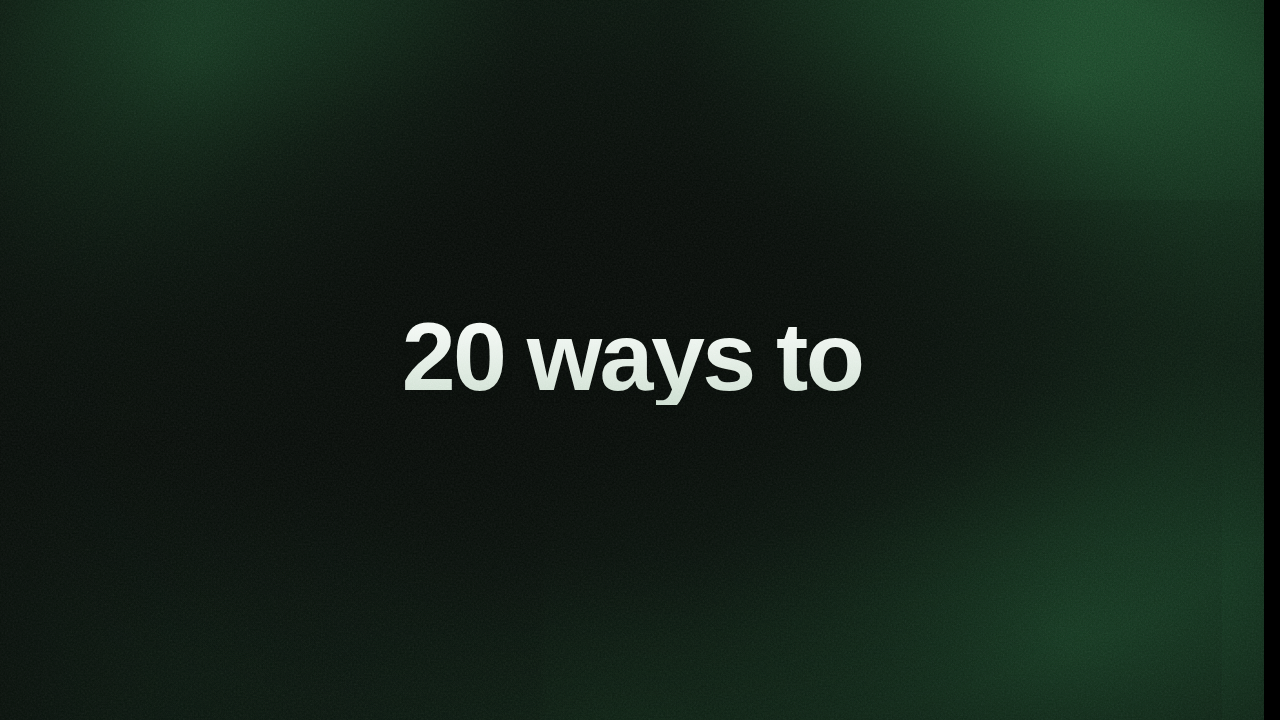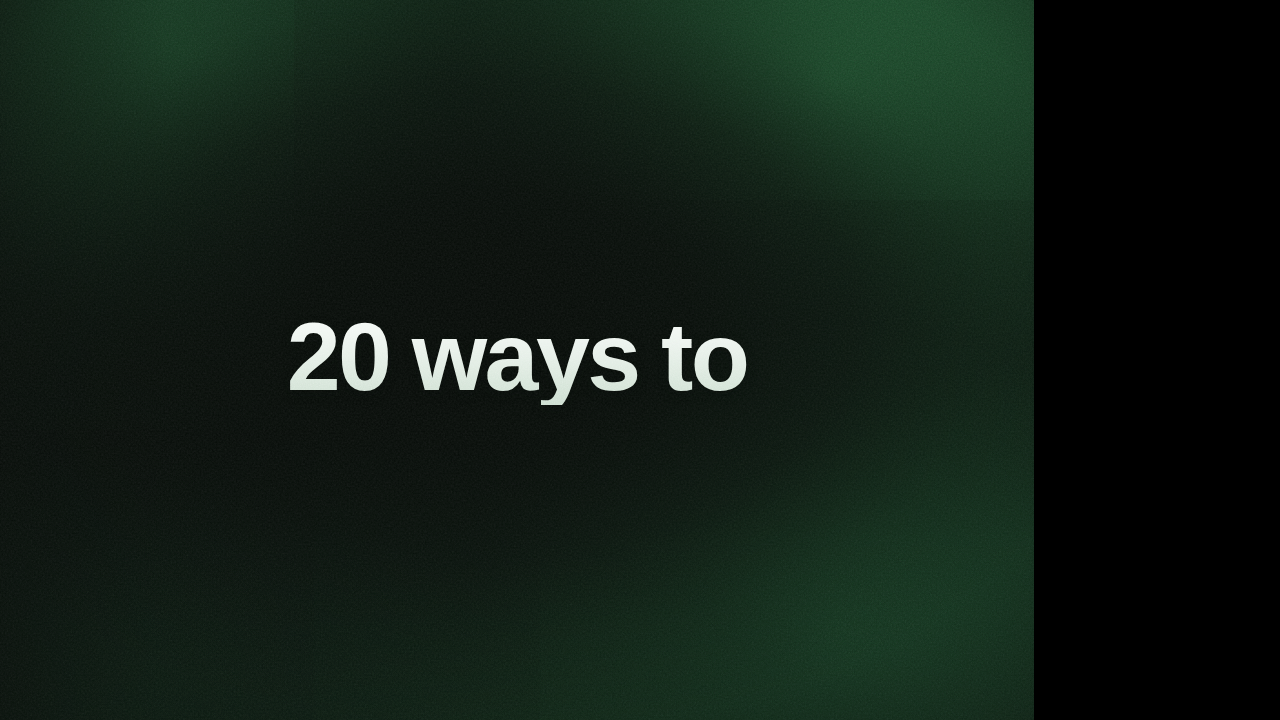--- a/index.html
+++ b/index.html
@@ -12,21 +12,21 @@
   body {
     width: 1280px;
     height: 720px;
     overflow: hidden;
     font-family: "Liberation Sans", "DejaVu Sans", sans-serif;
   }
 
   
   .slide {
     position: relative;
-    width: 1034px;
+    width: 1264px;
     height: 720px;
     overflow: hidden;
     background-color: #f97316;
     isolation: isolate;
   }
 
   
   .bg-base {
     position: absolute;
     inset: 0;

